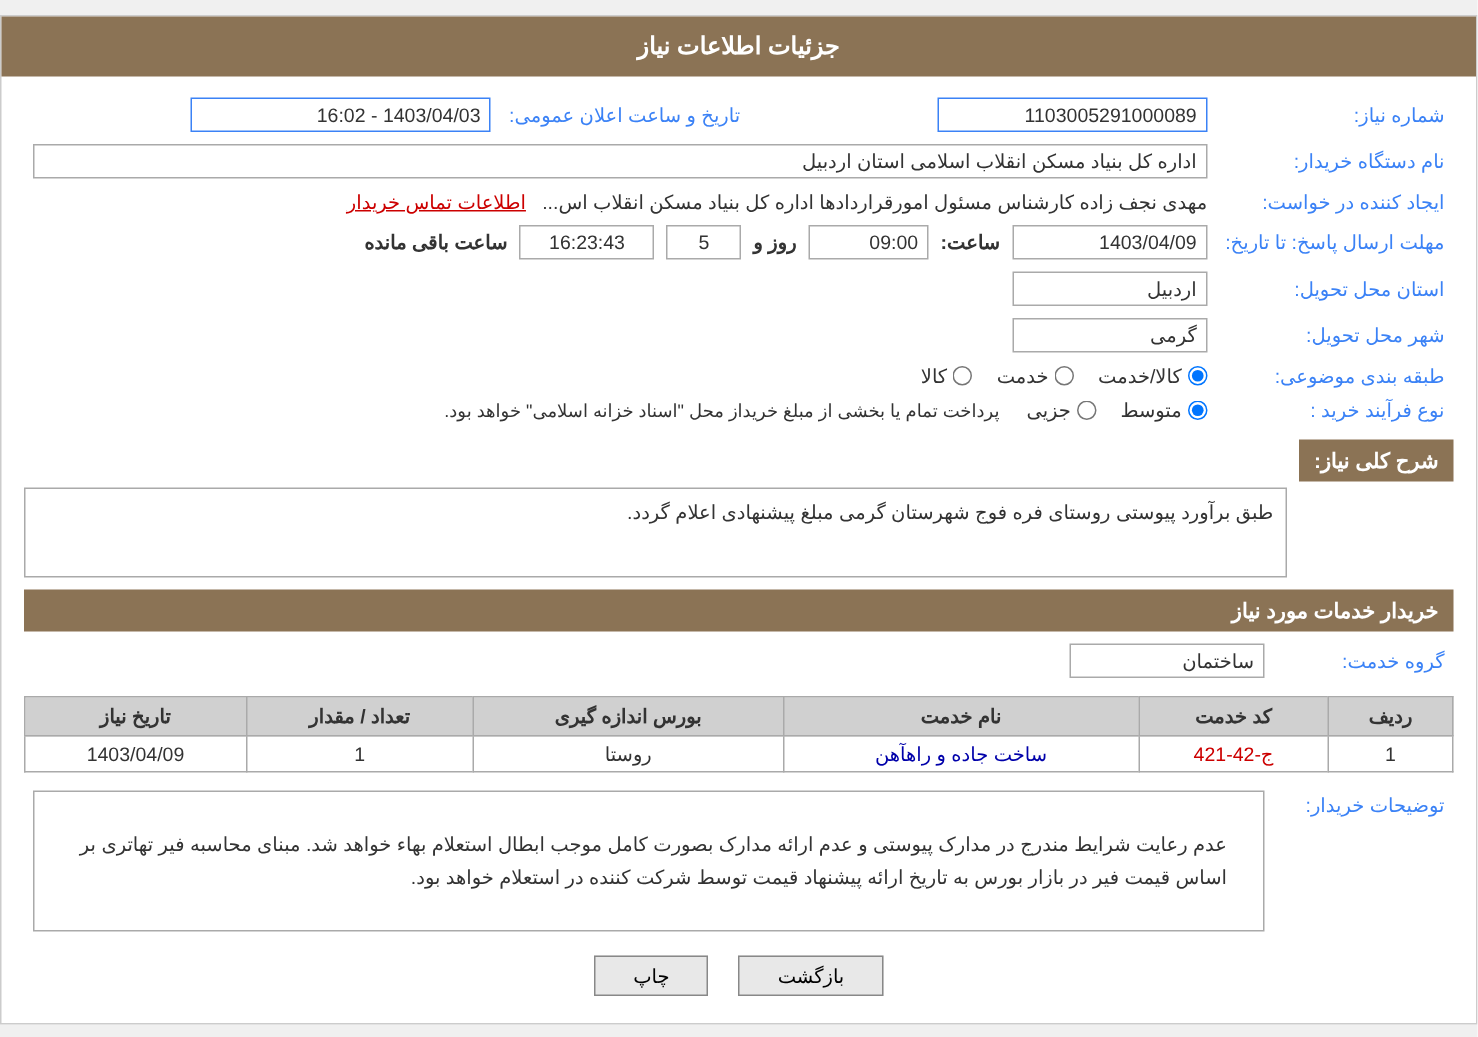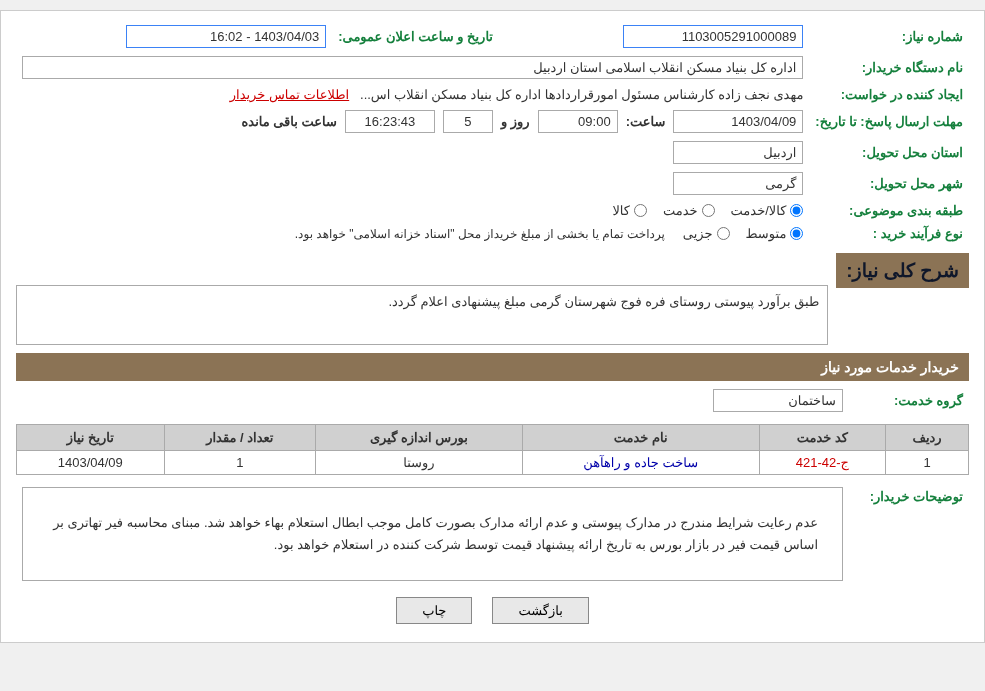--- a/index.html
+++ b/index.html
@@ -32,22 +32,22 @@
       border-collapse: collapse;
       margin-bottom: 8px;
     }
     .info-table td {
       padding: 4px 6px;
       vertical-align: middle;
     }
     .label-cell {
       text-align: right;
       white-space: nowrap;
-      color: #15803d;
-      font-weight: bold;
+      color: #3b82f6;
+      font-weight: normal;
       width: 120px;
     }
     .value-cell {
       text-align: right;
     }
     .input-field {
       border: 1px solid #3b82f6;
       padding: 3px 6px;
       background: #fff;
       min-width: 180px;
@@ -164,20 +164,23 @@
     }
     .inline-label {
       font-weight: bold;
       white-space: nowrap;
     }
   </style>
 </head>
 <body>
 
 <div class="page-wrapper">
+  <div class="page-header">
+    <span>جزئیات اطلاعات نیاز</span>
+  </div>
 
   <div class="content">
 
     <table class="info-table">
       <tbody>
           <tr>
         <td class="label-cell">شماره نیاز:</td>
         <td class="value-cell">
           <div class="input-field">1103005291000089</div>
         </td>
@@ -268,21 +271,21 @@
               </div>
             </div>
             <span style="color:#333; font-size:12px; padding-right:10px;">پرداخت تمام یا بخشی از مبلغ خریداز محل "اسناد خزانه اسلامی" خواهد بود.</span>
           </div>
         </td>
       </tr>
     </tbody>
       </table>
 
     <div class="row-flex" style="align-items: flex-start; margin-bottom:6px;">
-      <div class="section-title" style="margin:0; padding: 6px 10px; white-space:nowrap; background:#8B7355; color:#0f172a; font-weight:bold; font-size:19px;">شرح کلی نیاز:</div>
+      <div class="section-title" style="margin:0; padding: 6px 10px; white-space:nowrap; background:#8B7355; color:#ffffff; font-weight:bold; font-size:14px;">شرح کلی نیاز:</div>
       <div style="flex:1;">
         <div class="description-box">طبق برآورد پیوستی روستای فره فوج شهرستان گرمی مبلغ پیشنهادی اعلام گردد.</div>
       </div>
     </div>
 
     <div class="section-title">خریدار خدمات مورد نیاز</div>
 
     <table class="info-table">
       <tbody>
           <tr>

